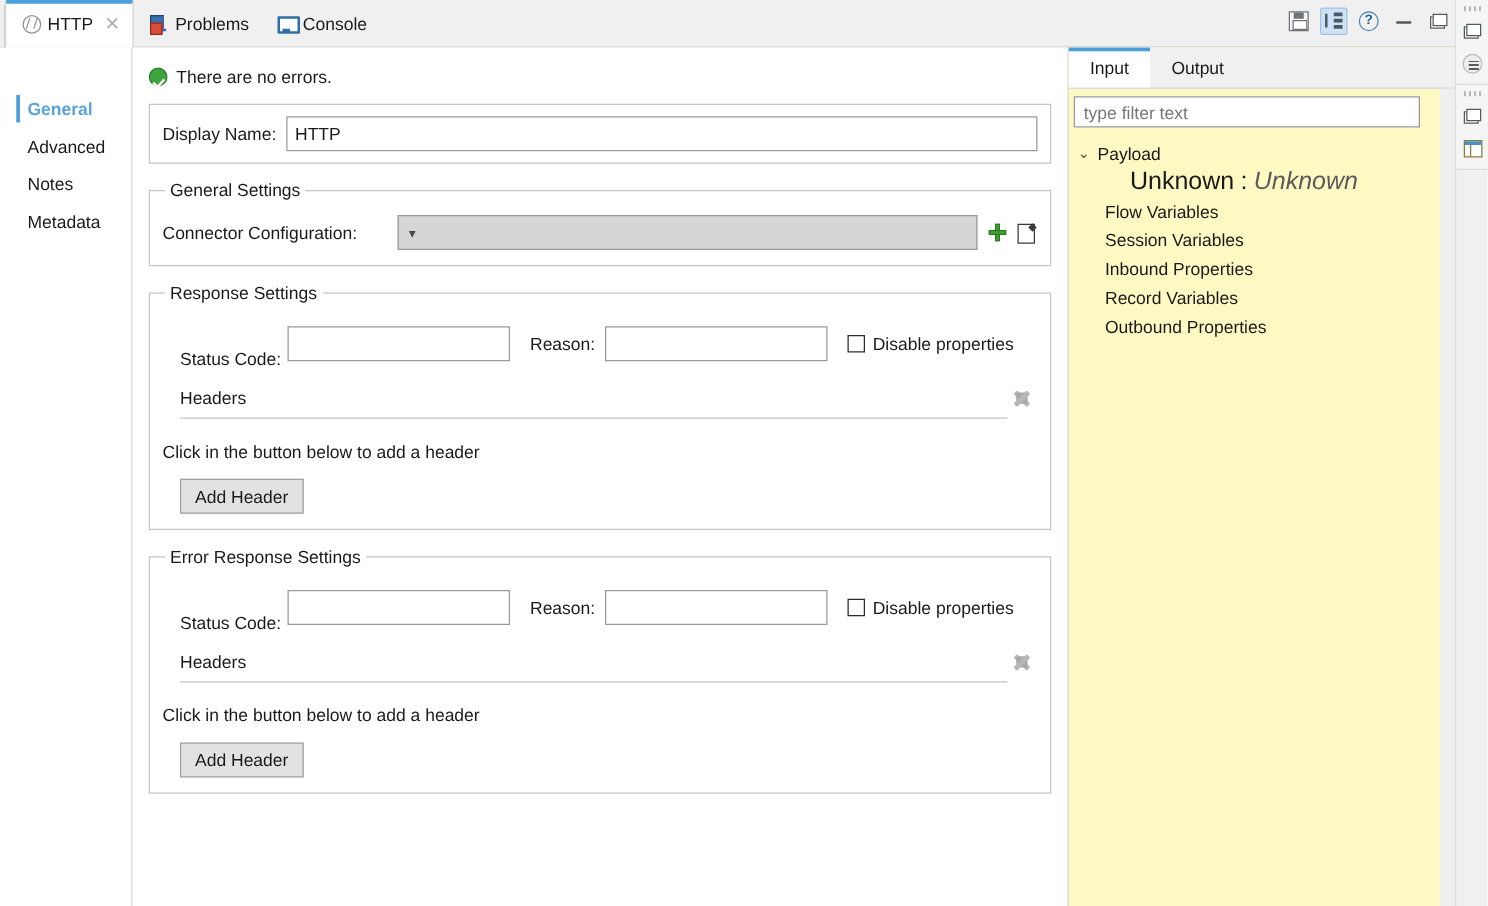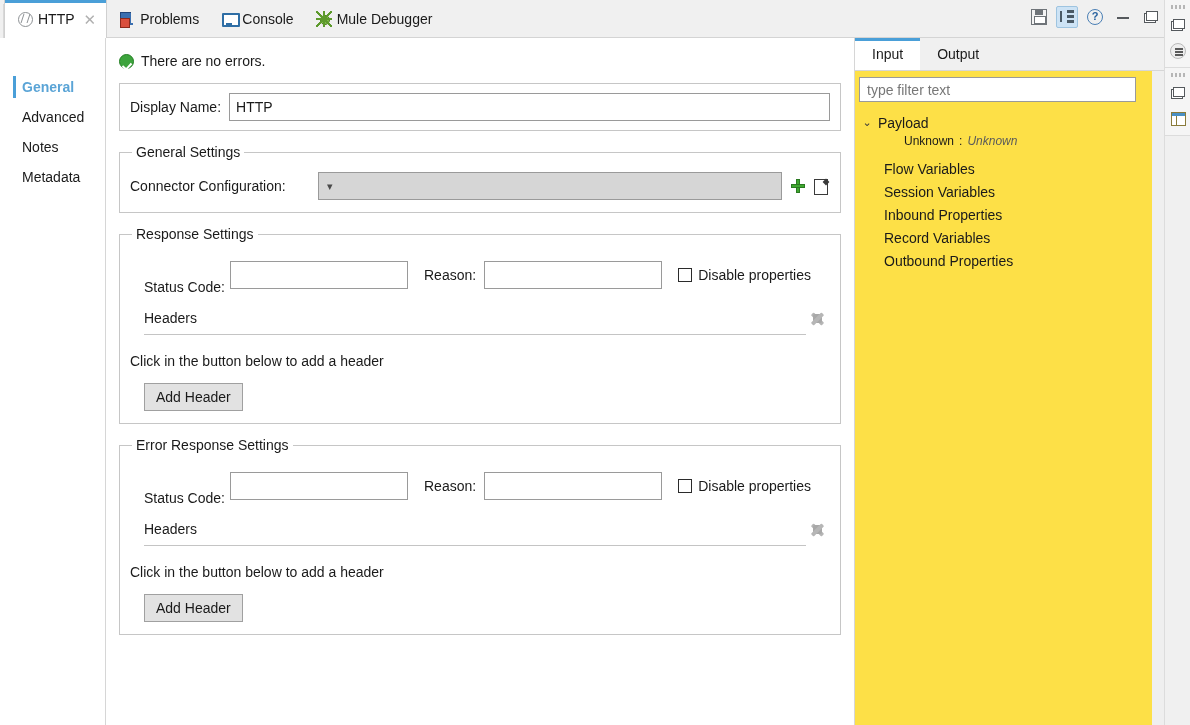--- a/index.html
+++ b/index.html
@@ -253,21 +253,21 @@
   .btn {
     margin-top: 14px;
     background:#e2e2e2; border:1px solid #a0a0a0;
     font-family:"Liberation Sans", sans-serif; font-size:14px; color:#1a1a1a;
     padding: 5px 11px; cursor:pointer;
   }
 
   
   .rightpanel {
     position:absolute; left:854px; top:38px; width:310px; height:687px;
-    background:#fde047; border-left:1px solid #d6d6d6;
+    background:#fef9c3; border-left:1px solid #d6d6d6;
   }
   .iotabs {
     height: 33px; background:#f0f0f0; display:flex; align-items:stretch;
     border-bottom:1px solid #d6d6d6;
   }
   .iotab {
     padding: 0 17px; display:flex; align-items:center; font-size:14px;
     cursor:pointer; position:relative; color:#1a1a1a;
   }
   .iotab.active { background:#ffffff; }
@@ -280,21 +280,21 @@
     display:flex; align-items:center; padding: 0 5px;
   }
   .filterbox input {
     border:0; outline:none; width:100%; font-size:14px;
     font-family:"Liberation Sans", sans-serif; color:#1a1a1a; background:transparent;
   }
   .filterbox input::placeholder { color:#777; }
   .tree { padding: 9px 0 0 6px; }
   .tnode { display:flex; align-items:center; gap:5px; height:23px; font-size:14px; cursor:pointer; }
   .tarrow { width:12px; color:#3a3a3a; font-size:11px; display:inline-block; text-align:center; }
-  .tchild { padding-left: 43px; height:23px; font-size:12px; display:flex; gap:5px; }
+  .tchild { padding-left: 43px; height:23px; font-size:20px; display:flex; align-items:center; gap:5px; }
   .tchild .tval { font-style: italic; color:#5b5b5b; }
   .tleaf { padding-left: 23px; height:23px; font-size:14px; display:flex; align-items:center; cursor:pointer; }
 
   .rscroll {
     position:absolute; right:0; top:33px; width:12px; height:654px; background:#efefef;
   }
 </style>
 </head>
 <body>
 
@@ -314,26 +314,20 @@
           <i></i>
         </span>
       <span class="tlabel">Problems</span>
     </div>
 
     <div class="tab">
       <span class="ic ic-console"></span>
       <span class="tlabel">Console</span>
     </div>
 
-    <div class="tab">
-      <span class="ic ic-mule">
-          <i></i>
-        </span>
-      <span class="tlabel">Mule Debugger</span>
-    </div>
   </div>
 
   <div class="toptools">
     <div class="ttbtn">
       <span class="ic-save"></span>
     </div>
     <div class="ttbtn sel">
       <span class="ic-tree">
           <i></i>
           <u></u>

